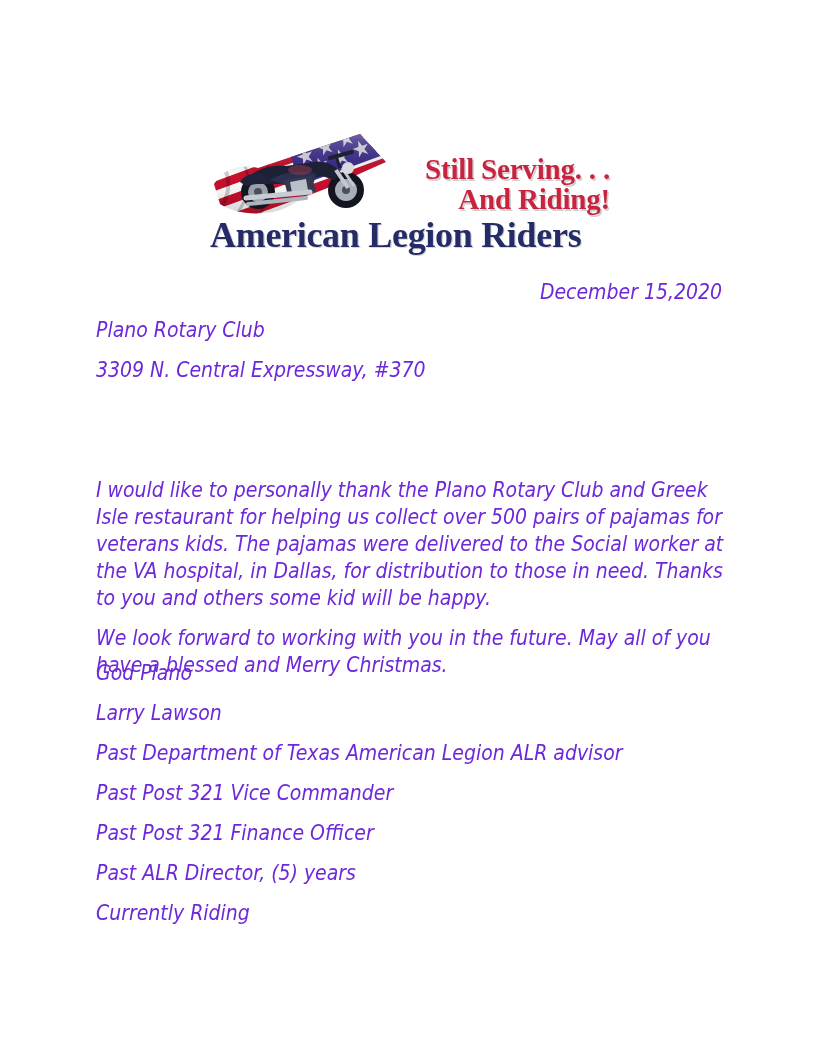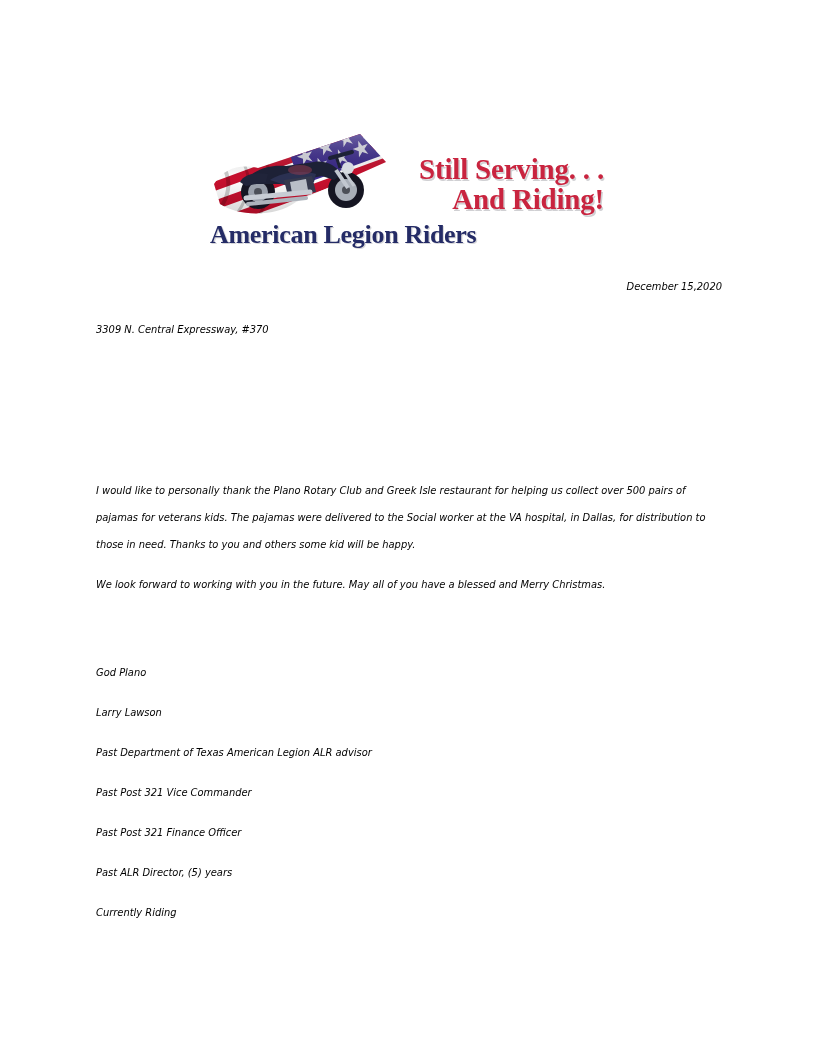--- a/index.html
+++ b/index.html
@@ -34,56 +34,56 @@
     width: 200px;
     height: 100px;
   }
   .logo-art svg {
     display: block;
     width: 200px;
     height: 100px;
   }
   .logo-tagline {
     position: absolute;
-    left: 164px;
+    left: 170px;
     top: 26px;
     width: 230px;
     text-align: right;
     font-family: "Liberation Serif", "DejaVu Serif", serif;
     font-weight: bold;
     color: #c9243f;
     font-size: 29px;
     line-height: 30px;
     letter-spacing: -0.2px;
     text-shadow: 1.5px 1.5px 0 rgba(120,120,130,0.35);
     white-space: nowrap;
   }
   .logo-tagline .l2 { display: block; }
   .logo-name {
     position: absolute;
     left: 0px;
     top: 92px;
     width: 360px;
-    text-align: left;
+    text-align: right;
     font-family: "Liberation Serif", "DejaVu Serif", serif;
     font-weight: bold;
     color: #242b66;
-    font-size: 26px;
+    font-size: 36px;
     line-height: 30px;
     letter-spacing: -0.3px;
     text-shadow: 1.2px 1.2px 0 rgba(120,120,130,0.30);
     white-space: nowrap;
   }
 
   
   .letter-text {
     font-family: "DejaVu Sans", sans-serif;
     font-style: italic;
-    font-size: 11px;
-    color: #000000;
+    font-size: 21px;
+    color: #6d28d9;
     font-stretch: condensed;
   }
   .date-line {
     position: absolute;
     left: 300px;
     top: 280px;
     width: 422px;
     text-align: right;
     white-space: nowrap;
   }
@@ -211,20 +211,21 @@
       <span>Still Serving. . .</span>
       <span class="l2">And Riding!</span>
     </div>
 
     <div class="logo-name">American Legion Riders</div>
   </div>
 
   <div class="letter-text date-line">December 15,2020</div>
 
   <div class="letter-text address-block">
+    <div class="addr-line">Plano Rotary Club</div>
     <div class="addr-line">3309 N. Central Expressway, #370</div>
   </div>
 
   <div class="letter-text body-block">
     <p class="para">I would like to personally thank the Plano Rotary Club and Greek Isle restaurant for helping us collect over 500 pairs of pajamas for veterans kids. The pajamas were delivered to the Social worker at the VA hospital, in Dallas, for distribution to those in need. Thanks to you and others some kid will be happy.</p>
     <p class="para">We look forward to working with you in the future. May all of you have a blessed and Merry Christmas.</p>
   </div>
 
   <div class="letter-text sign-block">
     <div class="sign-line">God Plano</div>

